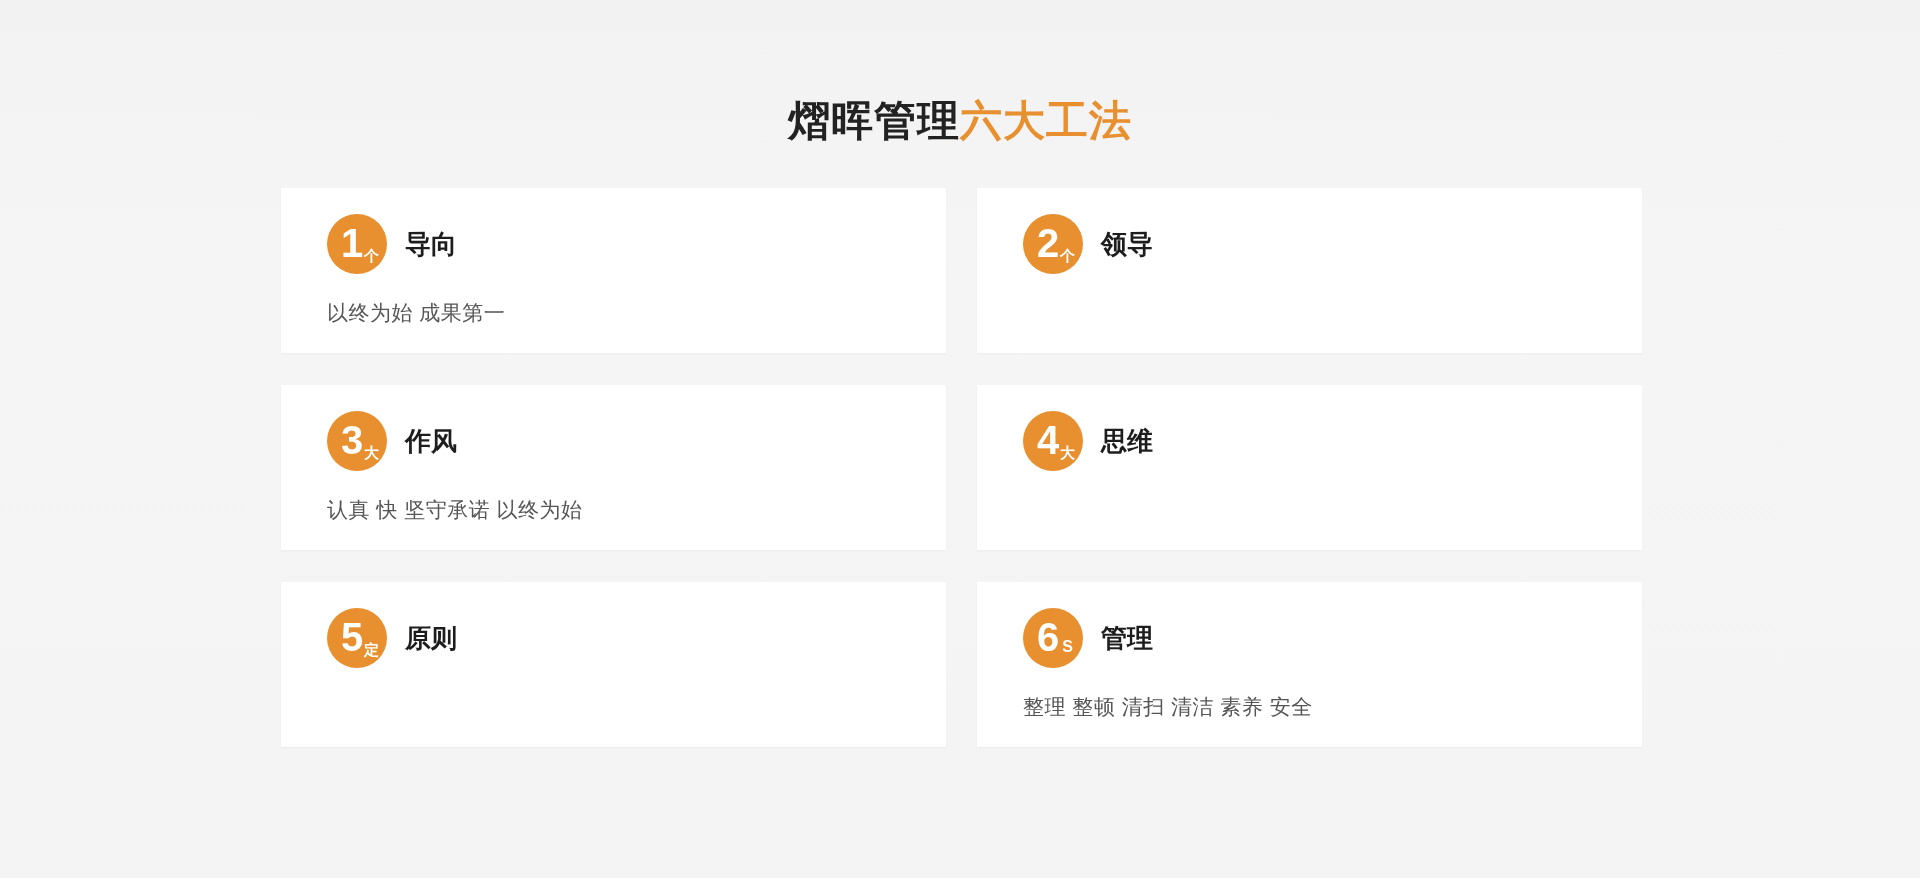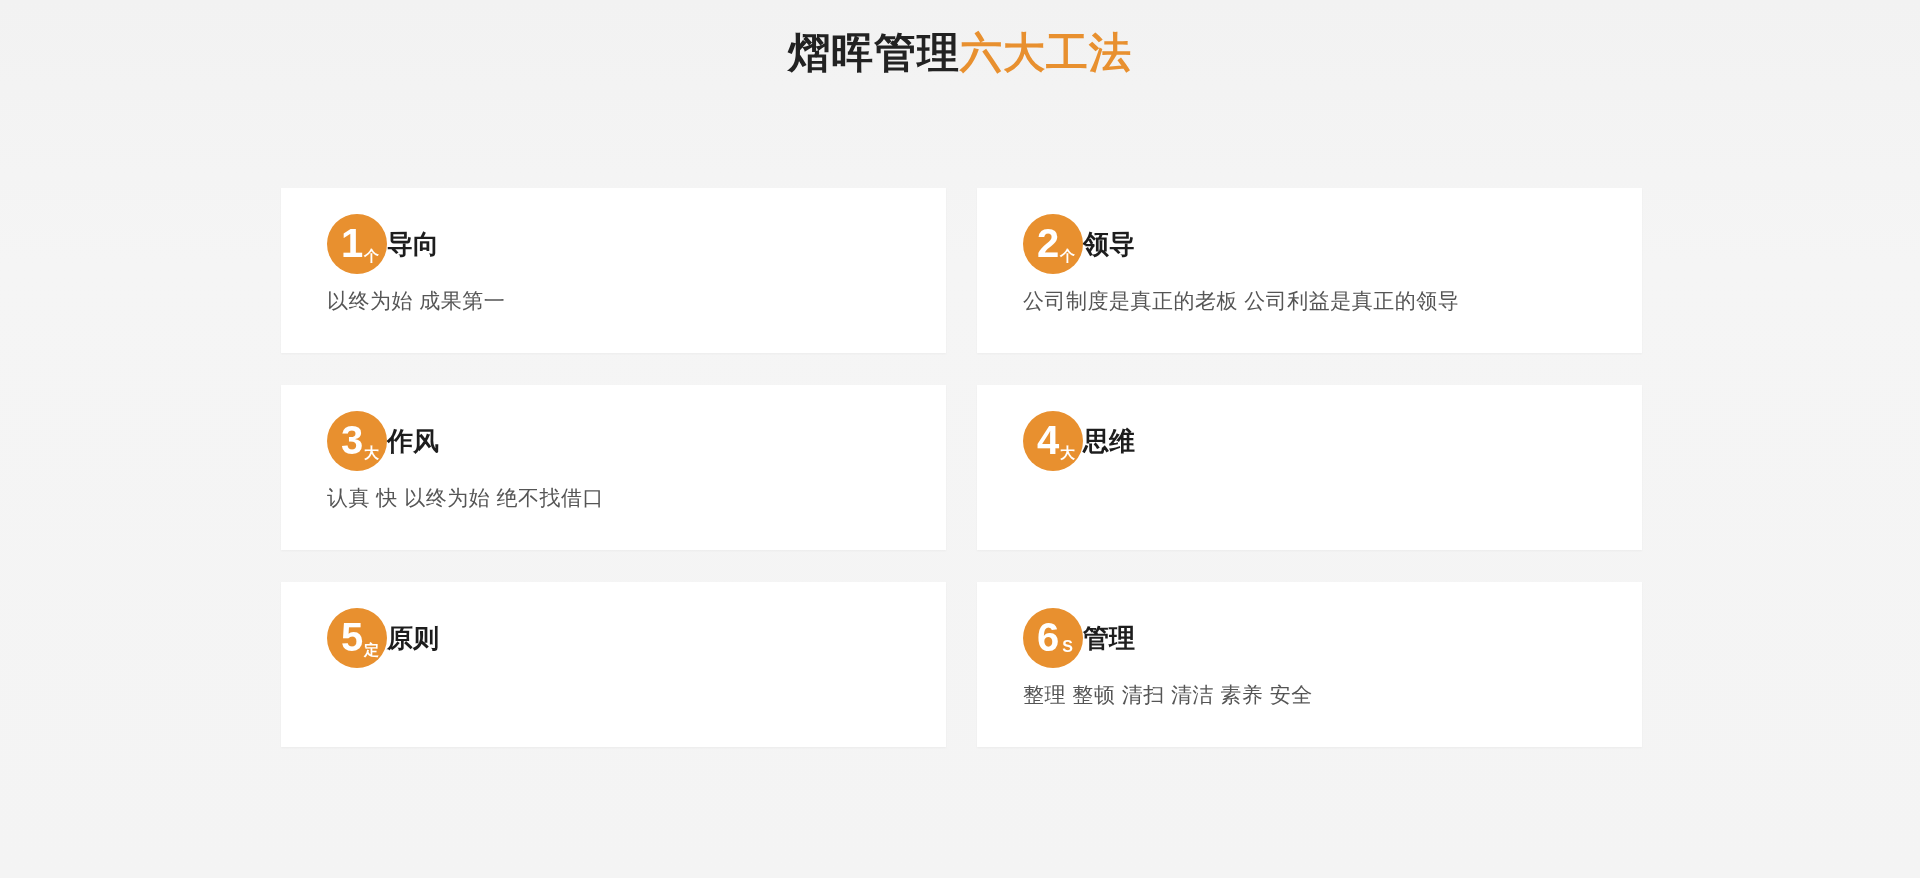--- a/index.html
+++ b/index.html
@@ -15,21 +15,21 @@
   }
   .page {
     position: relative;
     width: 1920px;
     height: 878px;
     background: linear-gradient(180deg, #f2f2f2 0%, #f5f5f5 30%, #f4f4f4 100%);
     box-sizing: border-box;
   }
   .title-wrap {
     text-align: center;
-    padding-top: 32px;
+    padding-top: 100px;
   }
   .title {
     font-size: 42px;
     font-weight: bold;
     letter-spacing: 1px;
     line-height: 1;
     white-space: nowrap;
   }
   .title .t-dark { color: #222222; }
   .title .t-accent { color: #e8902f; }
@@ -87,24 +87,25 @@
   }
   .badge-sub.latin {
     font-size: 16px;
     right: 10px;
     bottom: 13px;
   }
   .card-title {
     font-size: 26px;
     font-weight: bold;
     color: #1d1d1d;
+    margin-left: 18px;
     line-height: 1;
   }
   .card-desc {
-    margin-top: 14px;
+    margin-top: 26px;
     font-size: 21px;
     color: #555555;
     line-height: 1.2;
     letter-spacing: 0.5px;
   }
 </style>
 </head>
 <body>
 
 <div class="page">
@@ -129,32 +130,31 @@
     </div>
 
     <div class="card">
       <div class="card-head">
         <div class="badge">
           <span class="badge-num">2</span>
           <span class="badge-sub">个</span>
         </div>
         <div class="card-title">领导</div>
       </div>
-      <div class="card-desc">公司制度是真正的老板  公司利益是真正的领导</div>
     </div>
 
     <div class="card">
       <div class="card-head">
         <div class="badge">
           <span class="badge-num">3</span>
           <span class="badge-sub">大</span>
         </div>
         <div class="card-title">作风</div>
       </div>
-      <div class="card-desc">认真  快  以终为始  绝不找借口</div>
+      <div class="card-desc">认真  快  坚守承诺  以终为始</div>
     </div>
 
     <div class="card">
       <div class="card-head">
         <div class="badge">
           <span class="badge-num">4</span>
           <span class="badge-sub">大</span>
         </div>
         <div class="card-title">思维</div>
       </div>

